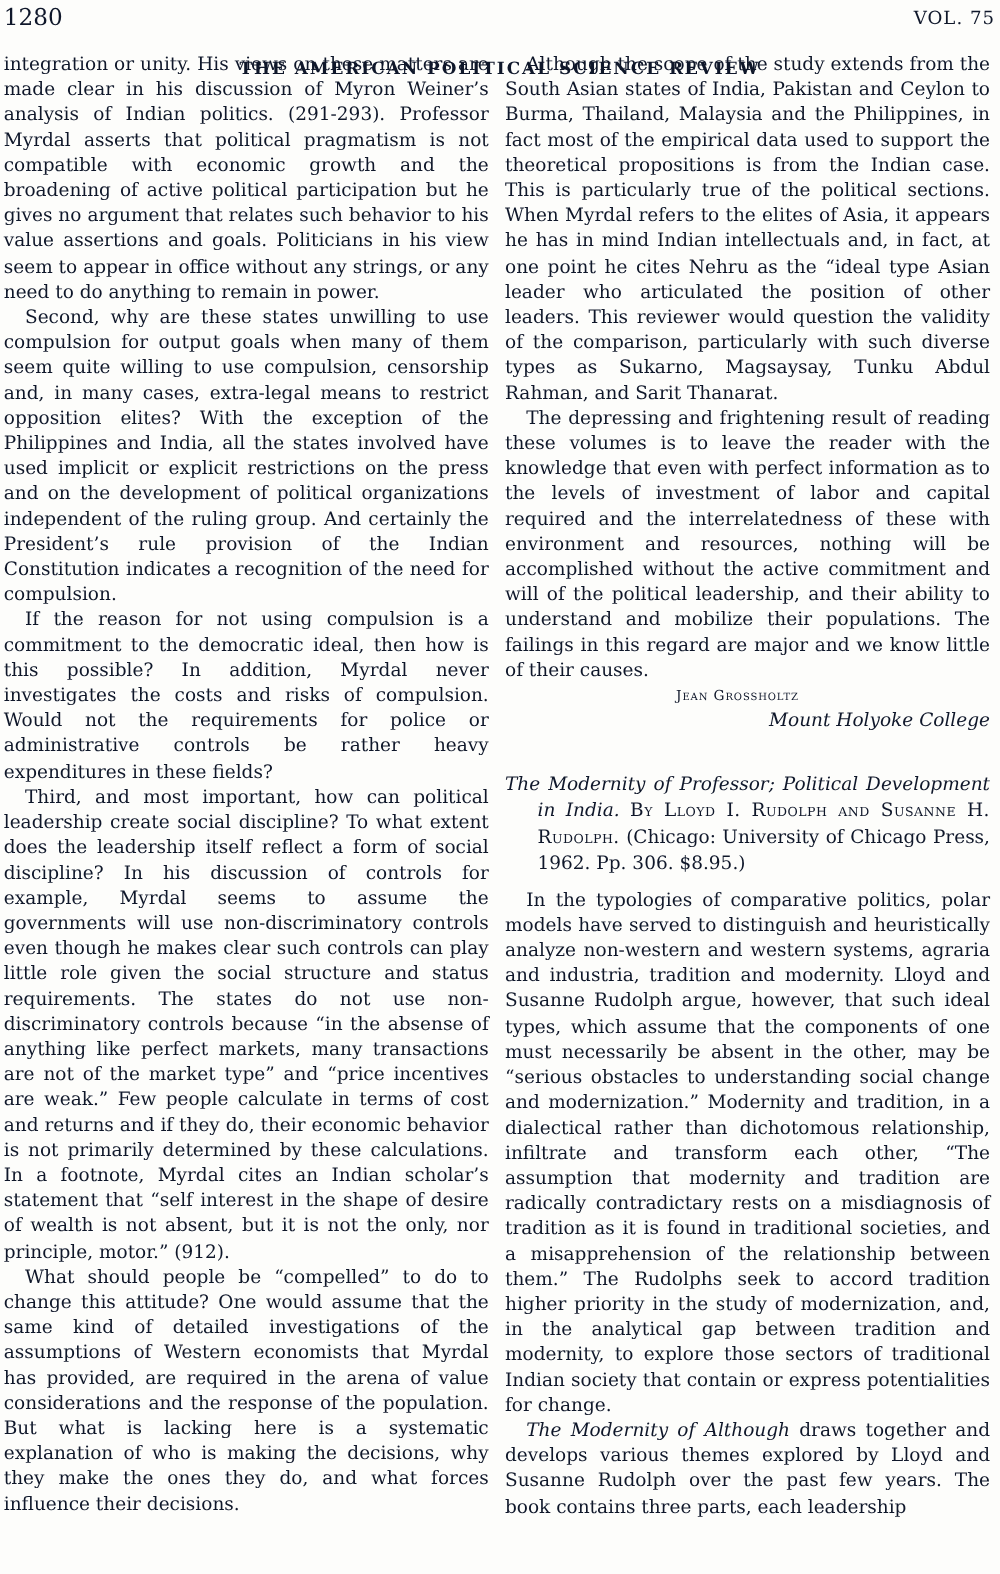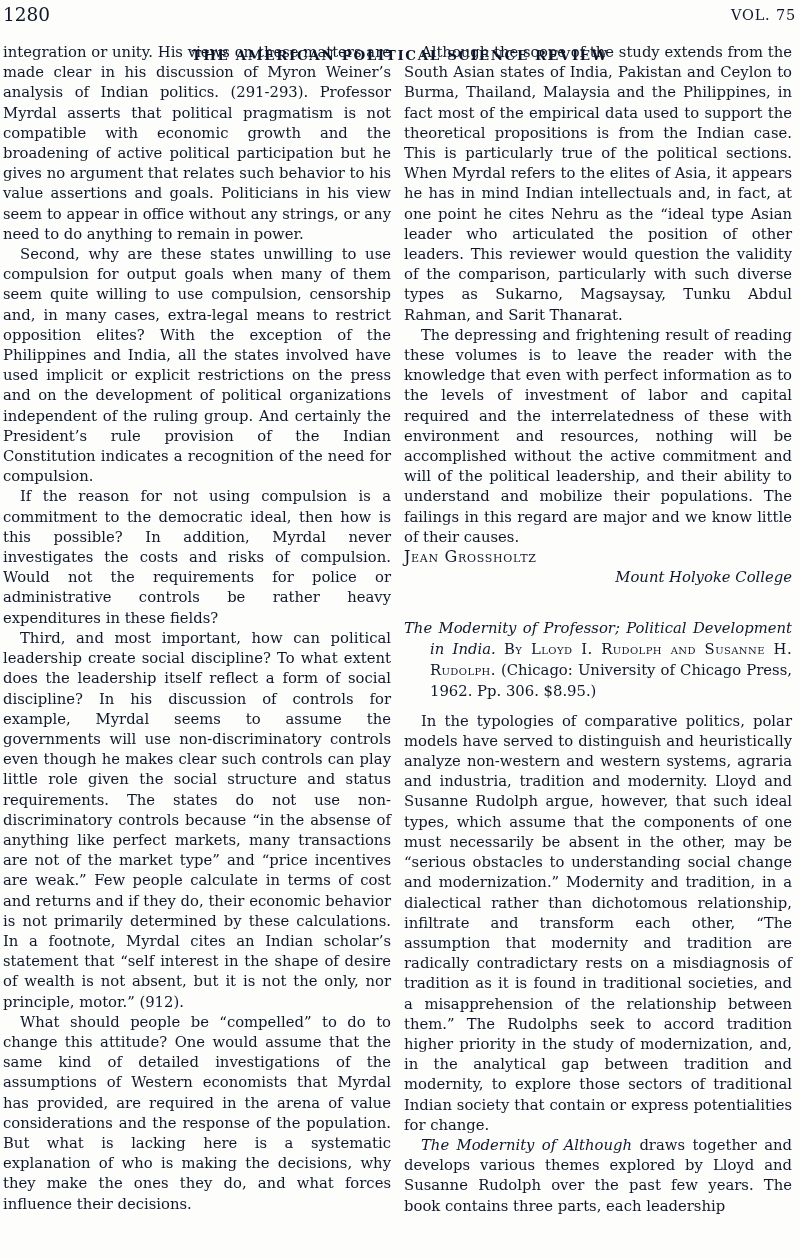--- a/index.html
+++ b/index.html
@@ -56,25 +56,25 @@
     width: 388px;
     font-size: 14.8px;
     line-height: 20.2px;
     text-align: justify;
     hyphens: auto;
     -webkit-hyphens: auto;
   }
   .col p { margin: 0; }
   .para.indent { text-indent: 17px; }
   .signature {
-    text-align: left;
+    text-align: center;
     padding-right: 16px;
     font-variant: small-caps;
     letter-spacing: 0.7px;
-    font-size: 16px;
+    font-size: 11px;
   }
   .affiliation {
     font-style: italic;
     padding-left: 14px;
     text-align: right;
   }
   .book-heading {
     margin-top: 31px !important;
     margin-bottom: 9px !important;
     padding-left: 26px;

